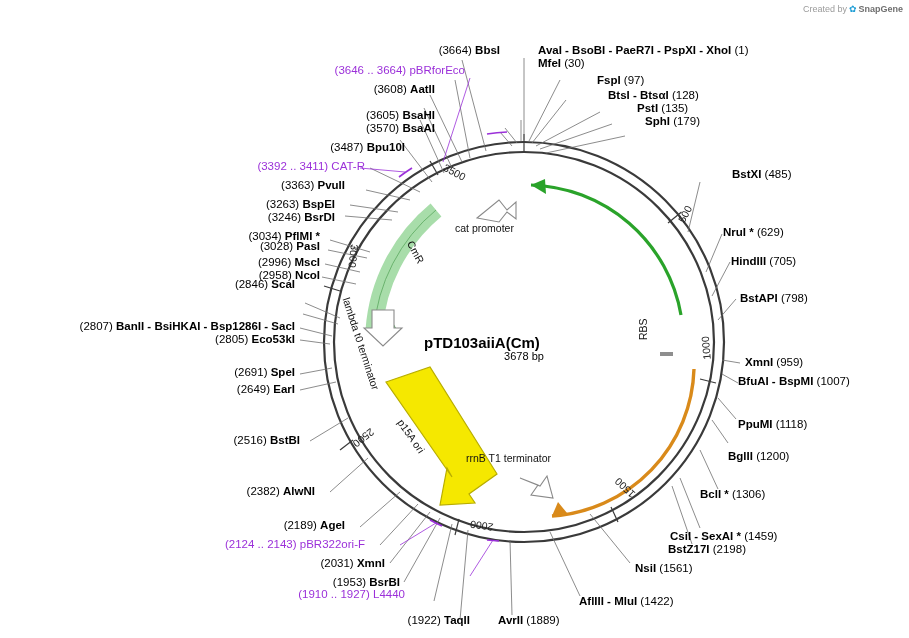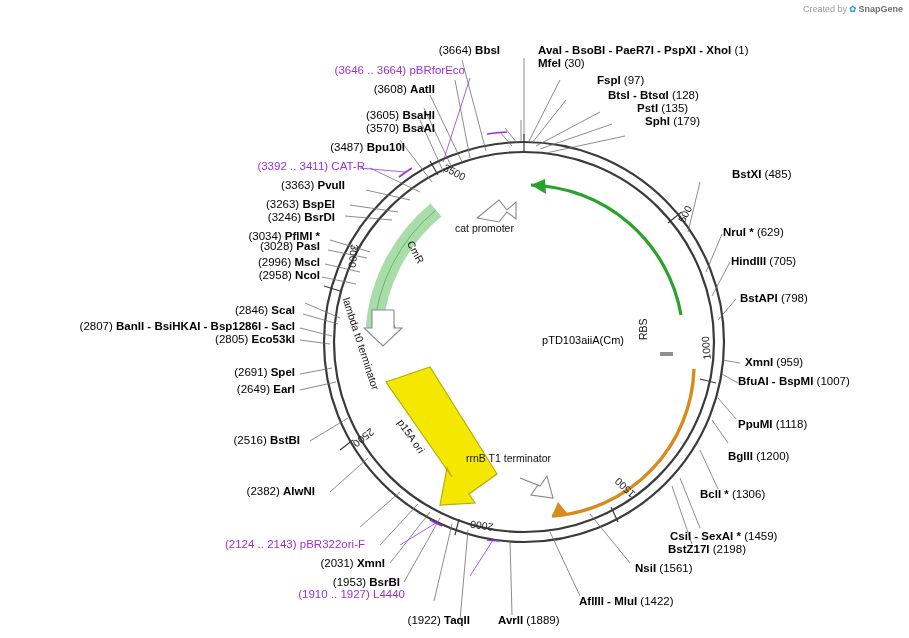--- a/index.html
+++ b/index.html
@@ -30,23 +30,23 @@
   }
   .lbl .pos{color:#000;font-weight:normal;}
   .lbl .nm{font-weight:bold;}
   .lbl.right{text-align:left;}
   .lbl.left{text-align:right;}
   .lbl.purple, .lbl.purple .nm, .lbl.purple .pos{color:#9b30d9;}
   .lbl.purple .nm{font-weight:normal;}
 
   .center-title{
     position:absolute;
-    text-align:right;
-    font-weight:normal;
-    font-size:11px;
+    text-align:left;
+    font-weight:bold;
+    font-size:15px;
   }
   .center-sub{
     position:absolute;
     text-align:center;
     font-size:11px;
   }
   .tick-num{
     position:absolute;
     font-size:10.5px;
     color:#222;
@@ -200,20 +200,21 @@
 
 <div class="tick-num" style="left:443px;top:166px;transform:rotate(28deg);">3500</div>
 <div class="tick-num" style="left:676px;top:208px;transform:rotate(-62deg);">500</div>
 <div class="tick-num" style="left:694px;top:342px;transform:rotate(-95deg);">1000</div>
 <div class="tick-num" style="left:613px;top:482px;transform:rotate(-137deg);">1500</div>
 <div class="tick-num" style="left:470px;top:520px;transform:rotate(-172deg);">2000</div>
 <div class="tick-num" style="left:352px;top:432px;transform:rotate(-218deg);">2500</div>
 <div class="tick-num" style="left:342px;top:250px;transform:rotate(-264deg);">3000</div>
 
 <div class="center-title" style="left:424px;top:334px;width:200px;">pTD103aiiA(Cm)</div>
+<div class="center-sub" style="left:424px;top:350px;width:200px;">3678 bp</div>
 
 <div class="featlabel" style="left:404px;top:246px;transform:rotate(62deg);">CmR</div>
 <div class="featlabel" style="left:455px;top:222px;">cat promoter</div>
 <div class="featlabel" style="left:352px;top:296px;transform:rotate(72deg);transform-origin:left top;">lambda t0 terminator</div>
 <div class="featlabel" style="left:392px;top:430px;transform:rotate(55deg);">p15A ori</div>
 <div class="featlabel" style="left:466px;top:452px;">rrnB T1 terminator</div>
 <div class="rbs" style="left:637px;top:340px;transform:rotate(-90deg);transform-origin:left top;">RBS</div>
 
 <div class="lbl left" style="left:300px;top:44px;width:200px;">
   <span class="pos">(3664)</span>
@@ -289,21 +290,21 @@
   <span class="nm">PasI</span>
 </div>
 <div class="lbl left" style="left:105px;top:256px;width:215px;">
   <span class="pos">(2996)</span>
   <span class="nm">MscI</span>
 </div>
 <div class="lbl left" style="left:105px;top:269px;width:215px;">
   <span class="pos">(2958)</span>
   <span class="nm">NcoI</span>
 </div>
-<div class="lbl left" style="left:85px;top:304px;width:210px;">
+<div class="lbl left" style="left:85px;top:278px;width:210px;">
   <span class="pos">(2846)</span>
   <span class="nm">ScaI</span>
 </div>
 <div class="lbl left" style="left:0px;top:320px;width:295px;">
   <span class="pos">(2807)</span>
   <span class="nm">BanII  -  BsiHKAI  -  Bsp1286I  -  SacI</span>
 </div>
 <div class="lbl left" style="left:85px;top:333px;width:210px;">
   <span class="pos">(2805)</span>
   <span class="nm">Eco53kI</span>
@@ -317,20 +318,24 @@
   <span class="nm">EarI</span>
 </div>
 <div class="lbl left" style="left:95px;top:434px;width:205px;">
   <span class="pos">(2516)</span>
   <span class="nm">BstBI</span>
 </div>
 <div class="lbl left" style="left:115px;top:485px;width:200px;">
   <span class="pos">(2382)</span>
   <span class="nm">AlwNI</span>
 </div>
+<div class="lbl left" style="left:145px;top:519px;width:200px;">
+  <span class="pos">(2189)</span>
+  <span class="nm">AgeI</span>
+</div>
 <div class="lbl left purple" style="left:110px;top:538px;width:255px;">
   <span class="pos">(2124 .. 2143)</span>
   <span class="nm">pBR322ori-F</span>
 </div>
 <div class="lbl left" style="left:160px;top:557px;width:225px;">
   <span class="pos">(2031)</span>
   <span class="nm">XmnI</span>
 </div>
 <div class="lbl left" style="left:175px;top:576px;width:225px;">
   <span class="pos">(1953)</span>

